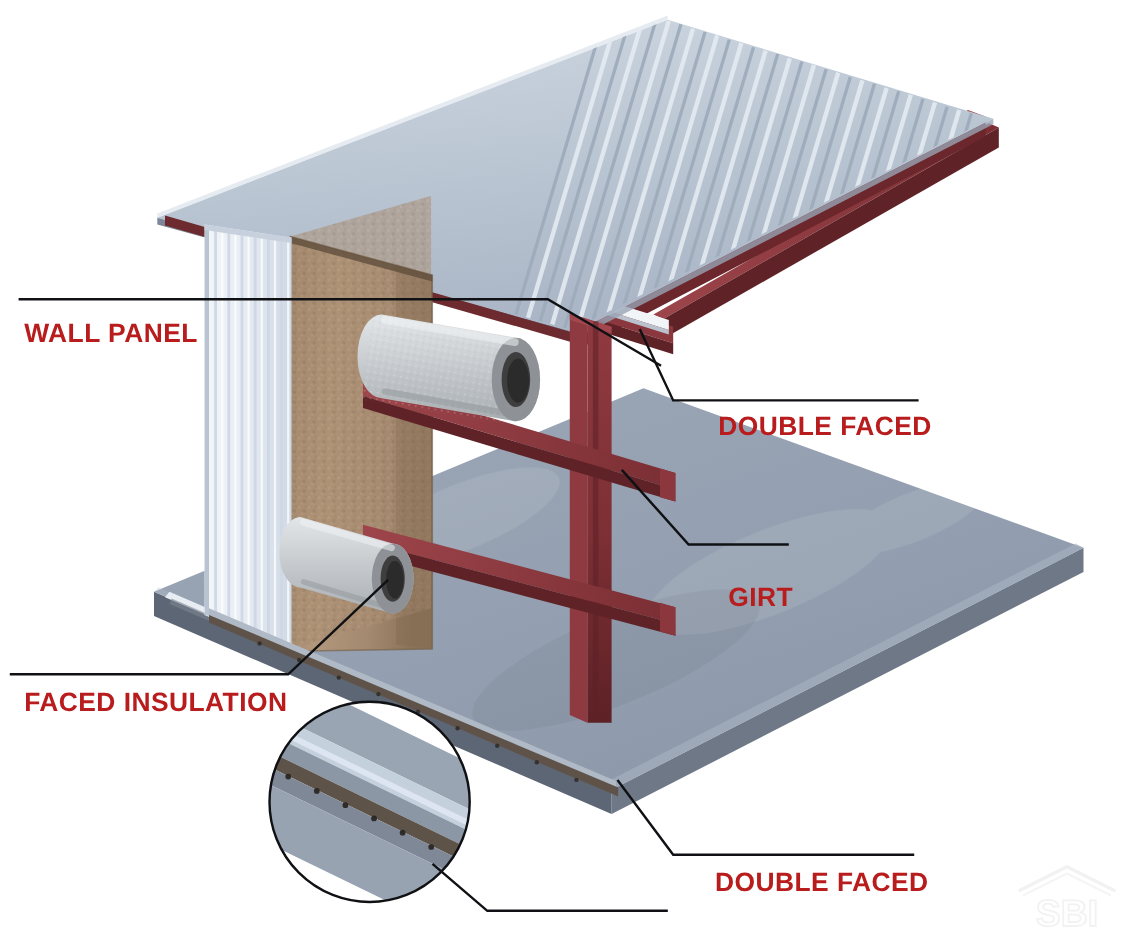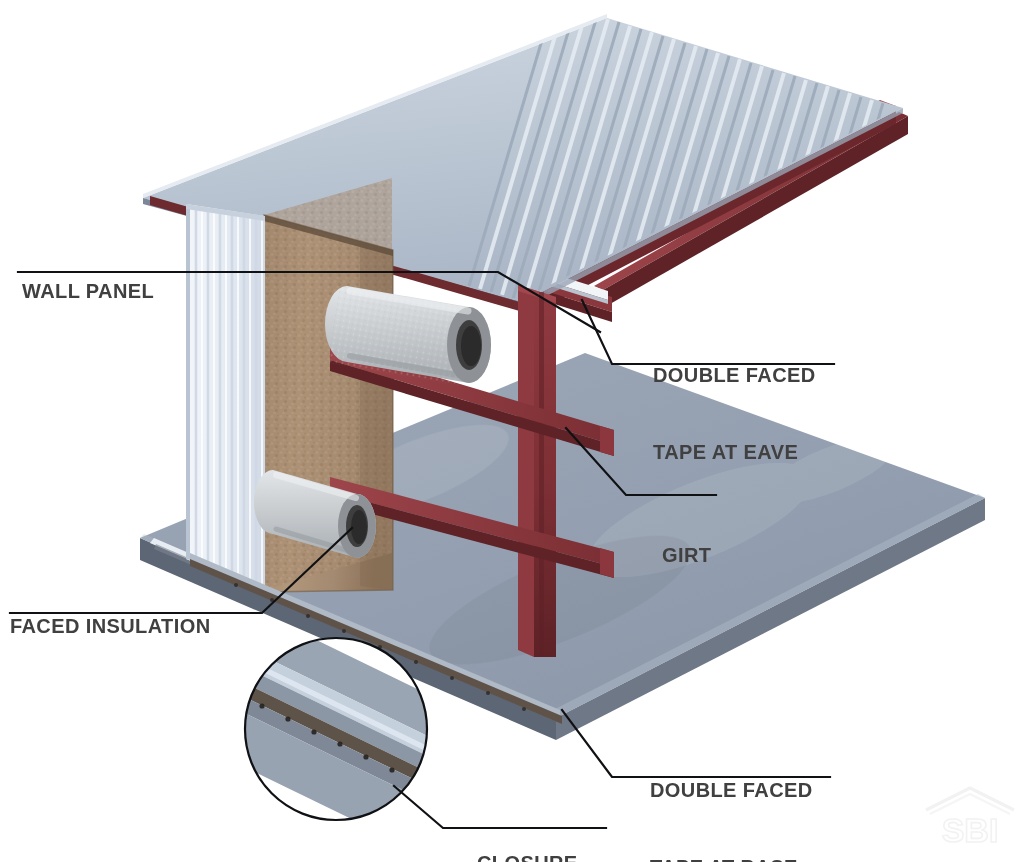--- a/index.html
+++ b/index.html
@@ -19,23 +19,23 @@
     overflow: hidden;
   }
   #scene {
     position: absolute;
     inset: 0;
   }
   .label {
     position: absolute;
     font-family: "Liberation Sans", sans-serif;
     font-weight: bold;
-    font-size: 20px;
+    font-size: 24px;
     letter-spacing: 0.4px;
-    color: #404040;
+    color: #b91c1c;
     white-space: pre;
     line-height: 1.28;
     text-transform: uppercase;
   }
   .label.left  { text-align: left; }
   .lbl-line { display: block; }
   .watermark {
     position: absolute;
     pointer-events: none;
   }
@@ -382,28 +382,27 @@
       <path d="M 606,828 L 443,828 L 394,786"></path>
     </g>
   </svg>
 
   <div class="label left" style="left:22px; top:228px;">
     <span class="lbl-line">WALL PANEL</span>
   </div>
 
   <div class="label left" style="left:653px; top:312px;">
     <span class="lbl-line">DOUBLE FACED</span>
-    <span class="lbl-line">TAPE AT EAVE</span>
-  </div>
-
-  <div class="label left" style="left:662px; top:492px;">
+  </div>
+
+  <div class="label left" style="left:662px; top:468px;">
     <span class="lbl-line">GIRT</span>
   </div>
 
-  <div class="label left" style="left:10px; top:563px;">
+  <div class="label left" style="left:22px; top:563px;">
     <span class="lbl-line">FACED INSULATION</span>
   </div>
 
   <div class="label left" style="left:650px; top:727px;">
     <span class="lbl-line">DOUBLE FACED</span>
     <span class="lbl-line">TAPE AT BASE</span>
   </div>
 
   <div class="label left" style="left:477px; top:800px;">
     <span class="lbl-line">CLOSURE</span>

